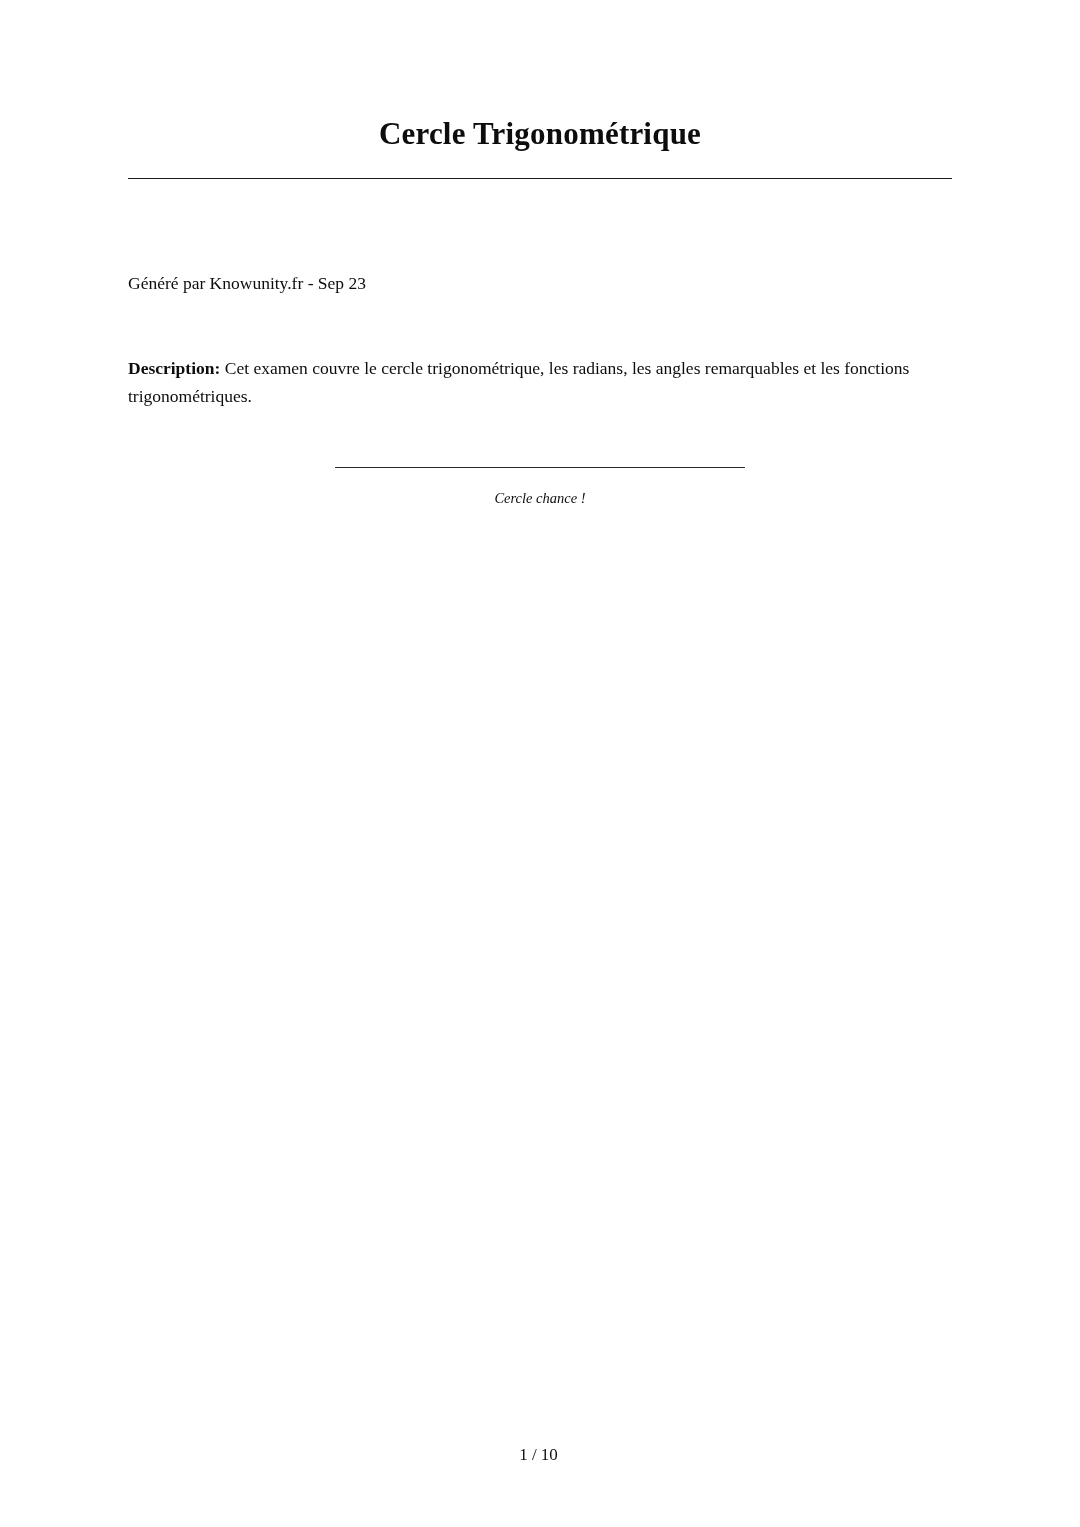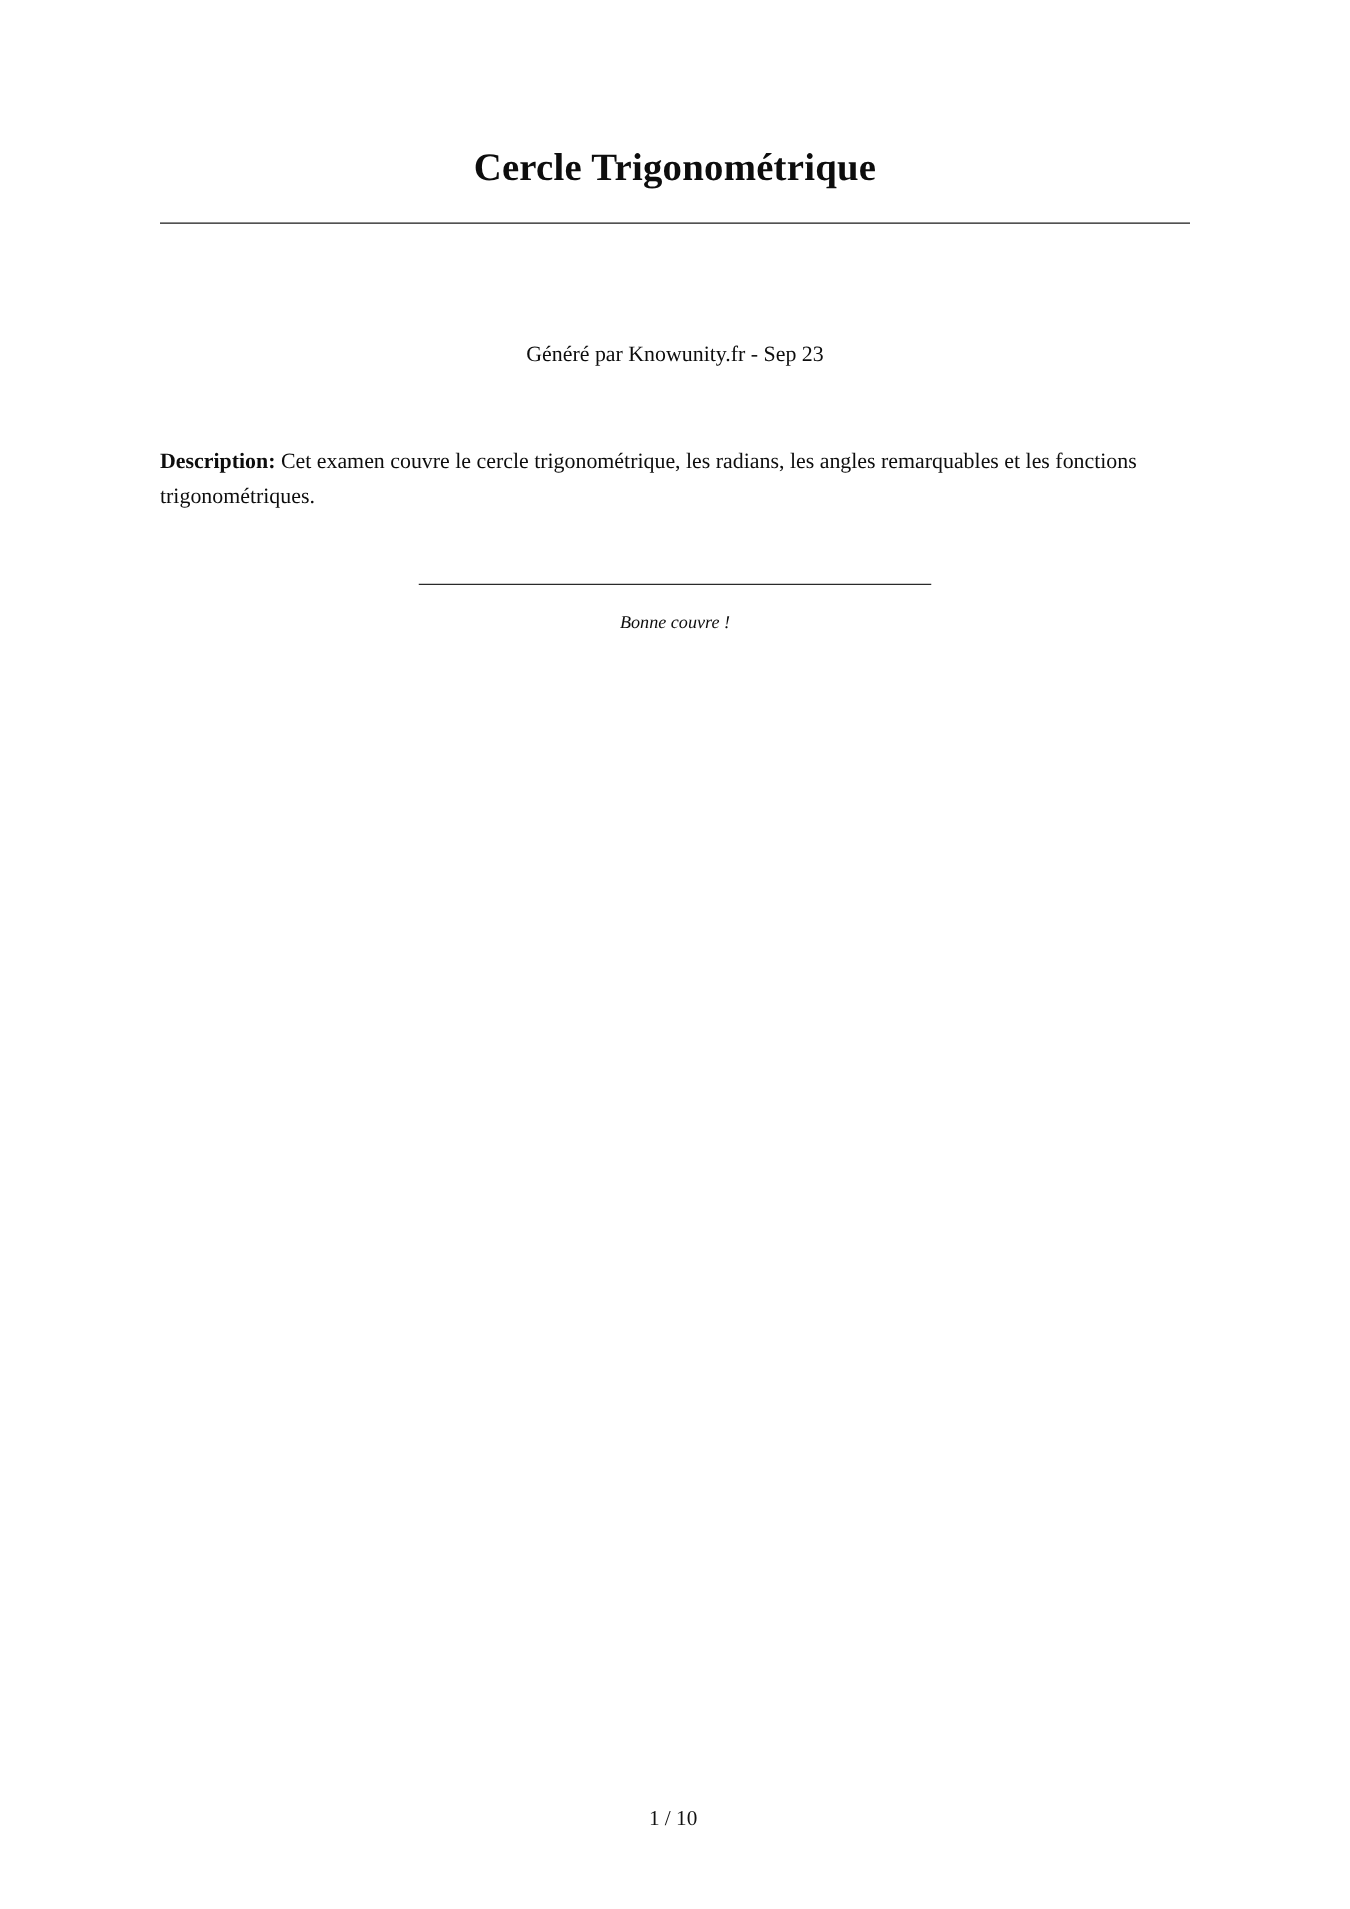--- a/index.html
+++ b/index.html
@@ -33,21 +33,20 @@
     padding-top: 115px;
     line-height: 1.2;
   }
   .title-rule {
     border: 0;
     border-top: 1px solid #1a1a1a;
     margin: 26px 0 0 0;
     width: 100%;
   }
   .generated-line {
-    text-align: center;
     font-size: 17.5px;
     margin-top: 92px;
     line-height: 1.4;
   }
   .description {
     margin-top: 58px;
     font-size: 17.5px;
     line-height: 1.62;
     text-align: left;
   }
@@ -95,18 +94,18 @@
     <p class="generated-line">Généré par Knowunity.fr - Sep 23</p>
 
     <p class="description">
       <span class="label">Description:</span><span> Cet examen couvre le cercle trigonométrique, les radians, les angles remarquables et les fonctions trigonométriques.</span>
     </p>
 
     <div class="mid-rule-wrap">
       <hr class="mid-rule">
     </div>
 
-    <p class="good-luck">Bonne couvre !</p>
+    <p class="good-luck">Cercle chance !</p>
 
   </div>
 
   <div class="page-number">1 / 10</div>
 </div>
 
 </body></html>

